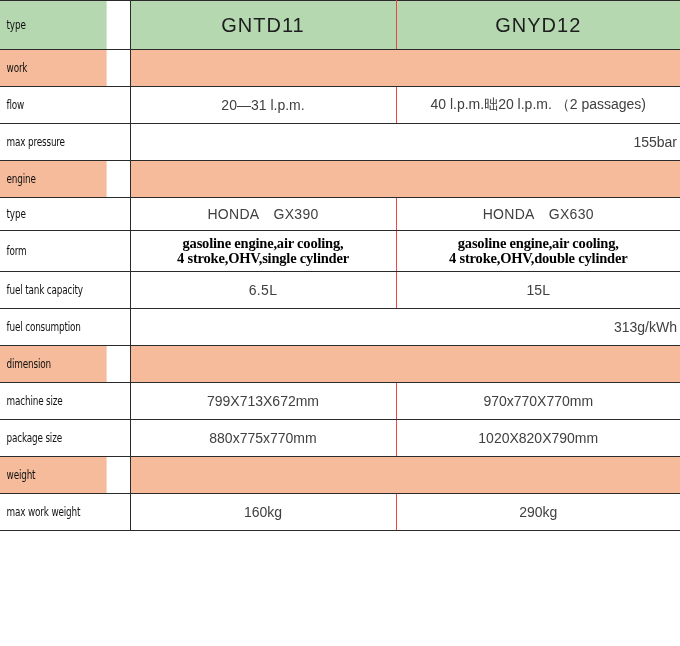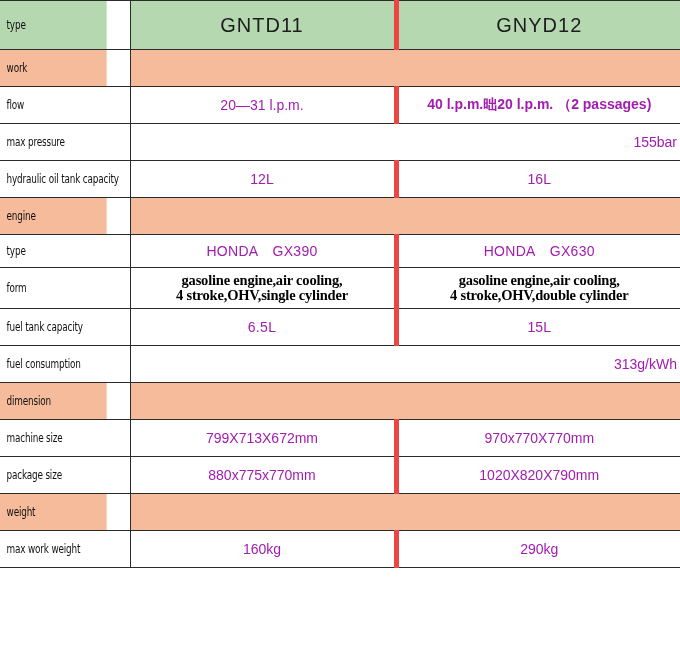--- a/index.html
+++ b/index.html
@@ -45,26 +45,26 @@
     transform-origin: left center;
     color: #111111;
     text-align: left;
     white-space: nowrap;
     letter-spacing: -0.2px;
   }
 
   td.val {
     text-align: center;
     font-size: 14px;
-    color: #a21caf;
+    color: #404040;
     padding: 4px 3px;
     white-space: nowrap;
   }
   td.val.split {
-    border-right: 5px solid #ef4444;
+    border-right: 1px solid #ef4444;
   }
 
   
   tr.header-row td { background: #b5d8b1; }
   tr.header-row td.val {
     font-size: 20px;
     letter-spacing: 1px;
     color: #1d1d1d;
     padding: 7px 3px;
   }
@@ -75,21 +75,21 @@
   tr.section-row td.val  { background: #f5bb9a; border-right: none; }
 
   
   .h-30 { height: 30px; }
   .h-26 { height: 26px; }
   .h-34 { height: 34px; }
 
   .val-small   { font-size: 13px; }
 
   
-  .flow-note { font-size: 12px; font-weight: bold; }
+  .flow-note { font-size: 12px; }
 
   
   td.val.form-cell {
     font-family: "Liberation Serif", "DejaVu Serif", serif;
     font-weight: bold;
     font-size: 14.5px;
     line-height: 1.03;
     letter-spacing: -0.2px;
     padding: 1px 2px;
     color: #000000;
@@ -133,25 +133,20 @@
       <td class="label h-30">flow</td>
       <td class="val split val-small">20—31 l.p.m.</td>
       <td class="val flow-note">40 l.p.m.昢20 l.p.m. （2 passages)</td>
     </tr>
 
     <tr>
       <td class="label h-30">max pressure</td>
       <td class="val merged val-small" colspan="2">155bar</td>
     </tr>
 
-    <tr>
-      <td class="label h-30">hydraulic oil tank capacity</td>
-      <td class="val split val-small">12L</td>
-      <td class="val val-small">16L</td>
-    </tr>
 
     <tr class="section-row">
       <td class="label h-30">engine</td>
       <td class="val" colspan="2"></td>
     </tr>
 
     <tr>
       <td class="label h-26">type</td>
       <td class="val split honda val-small"><span>HONDA</span><span class="gap"></span><span>GX390</span></td>
       <td class="val honda val-small"><span>HONDA</span><span class="gap"></span><span>GX630</span></td>

